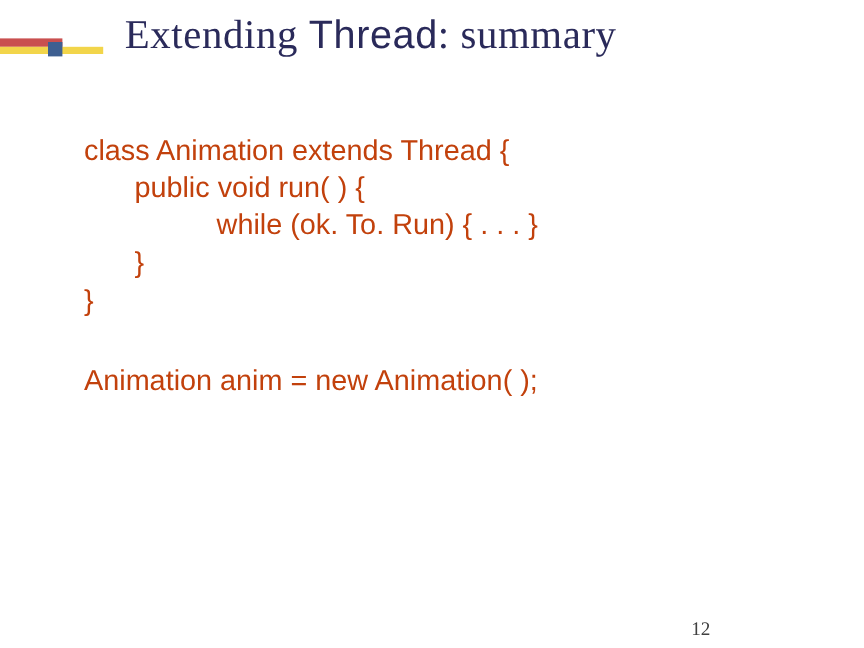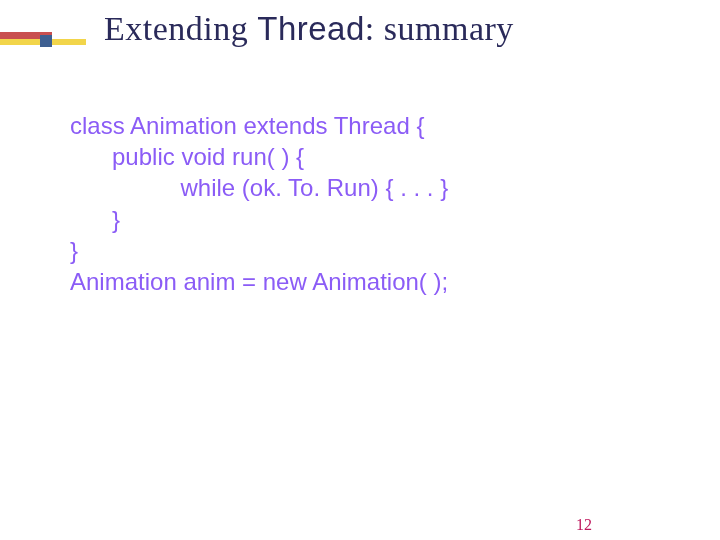--- a/index.html
+++ b/index.html
@@ -60,34 +60,35 @@
   }
   .title .sans {
     font-family: Verdana, Geneva, sans-serif;
     font-size: 33px;
   }
   .body {
     position: absolute;
     left: 70px;
     top: 110px;
     font-size: 24px;
-    color: #8b5cf6;
+    color: #c2410c;
     line-height: 1.3;
   }
   .indent1 { padding-left: 42px; }
   .indent2 { padding-left: 84px; text-align: right; }
   .block2 {
+    margin-top: 36px;
   }
   .pagenum {
     position: absolute;
     right: 8px;
     bottom: 6px;
     font-family: Georgia, 'Times New Roman', serif;
     font-size: 16px;
-    color: #be185d;
+    color: #404040;
   }
 </style>
 </head>
 <body>
 
 <div class="slide">
 
   <div class="accent-bars">
     <div class="bar-red"></div>
     <div class="bar-yellow"></div>

